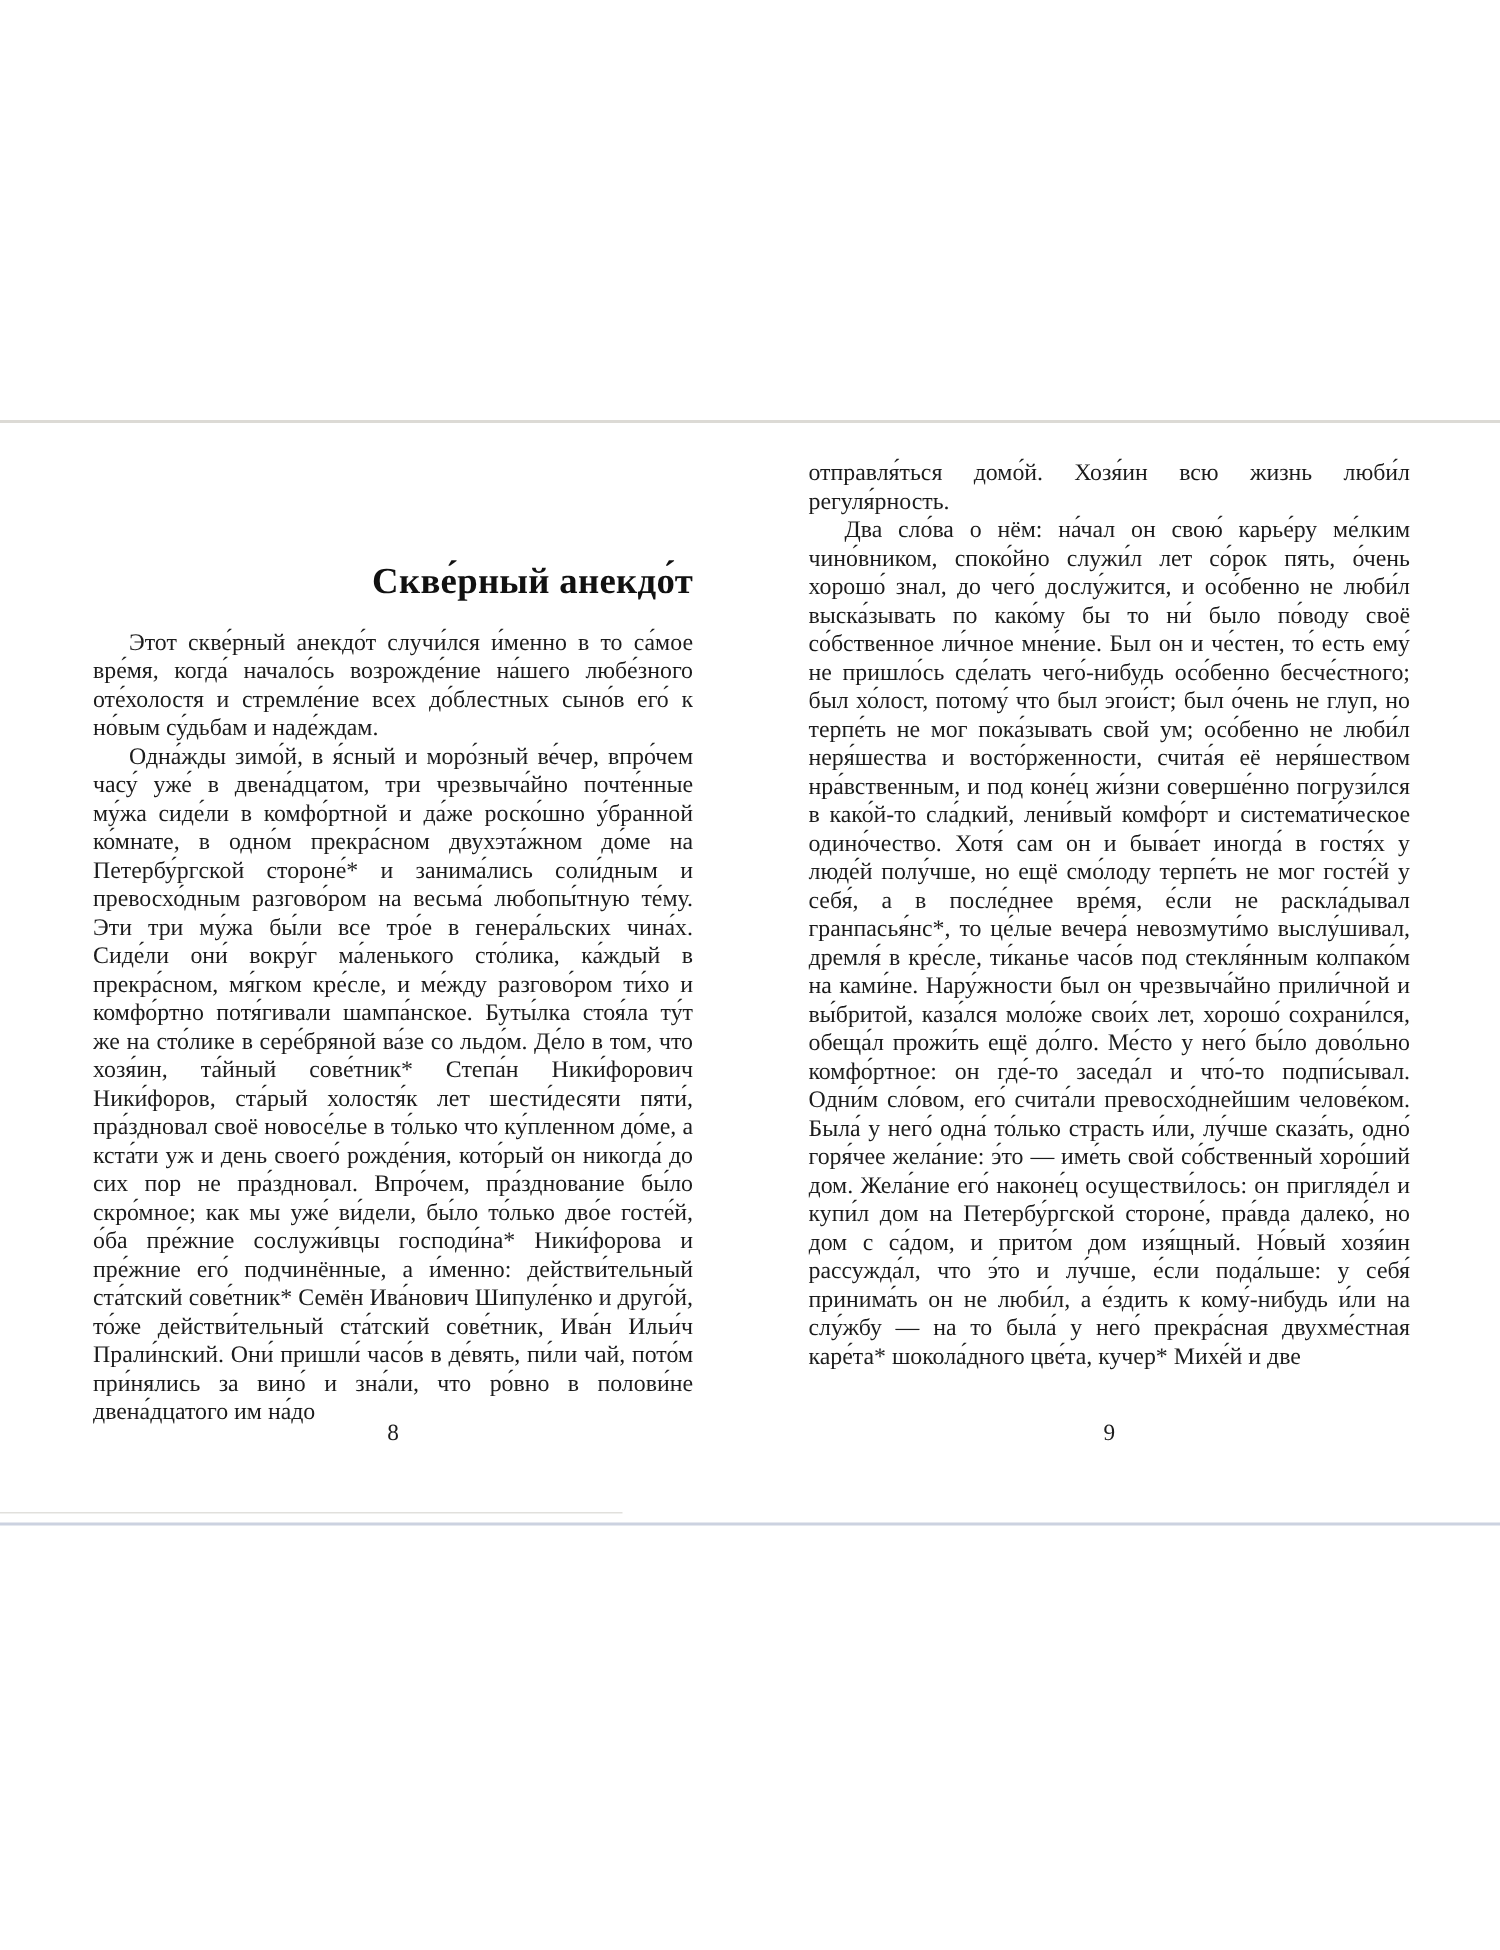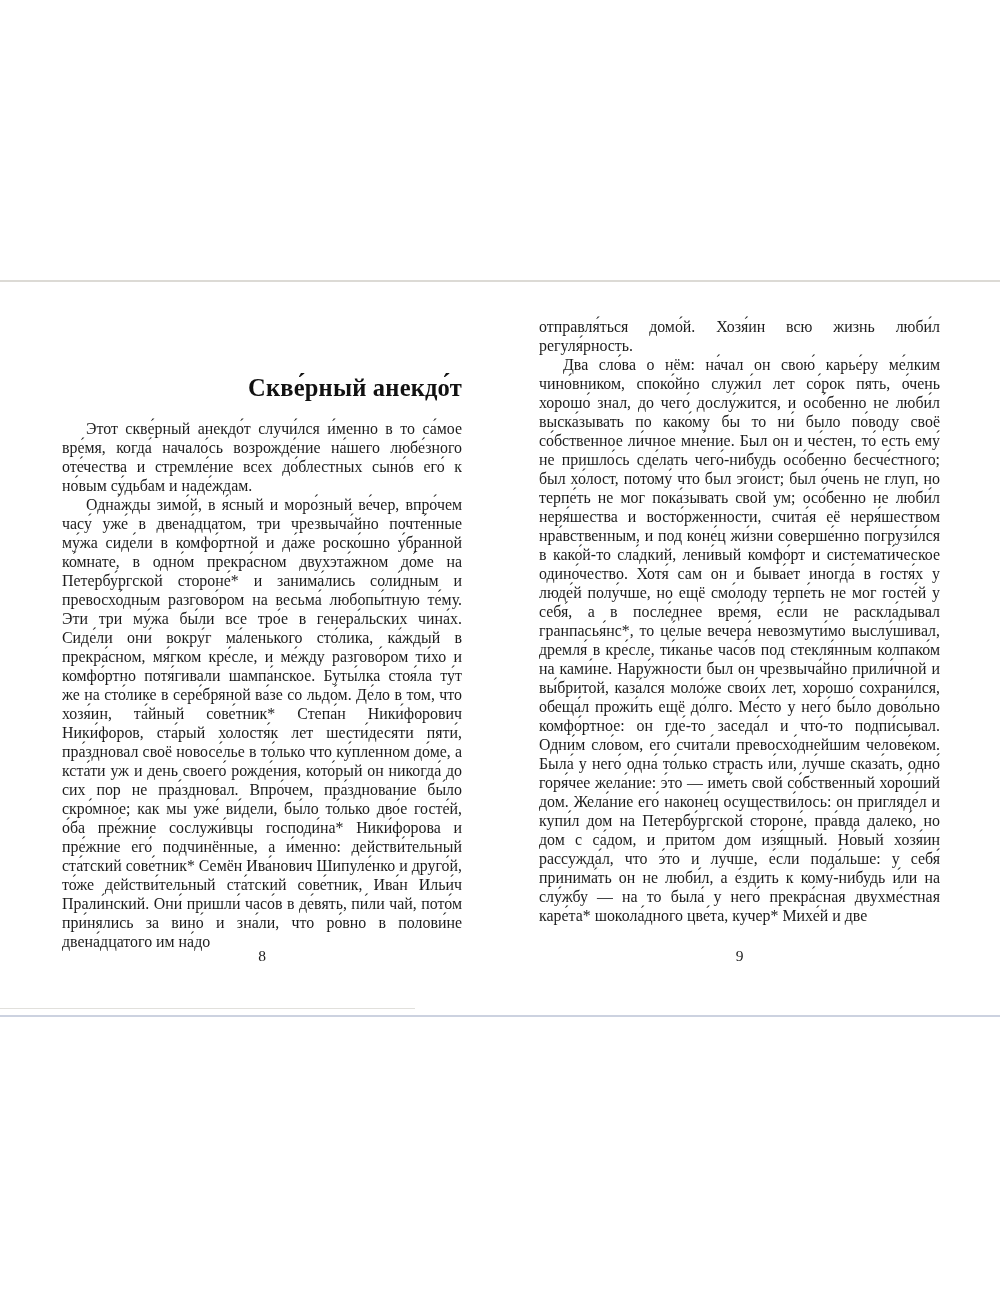--- a/index.html
+++ b/index.html
@@ -52,21 +52,21 @@
   .chapter-title {
     margin-top: 92px;
     margin-bottom: 17px;
     text-align: right;
     font-size: 24.5px;
     font-weight: bold;
     letter-spacing: 0.2px;
     color: #111111;
   }
 
-  .page-right .text-block { padding-top: 35px; }
+  .page-right .text-block { padding-top: 24px; }
 
   .para {
     font-size: 15.9px;
     line-height: 19px;
     text-align: justify;
     hyphens: auto;
     -webkit-hyphens: auto;
   }
   .para.indent { text-indent: 24px; }
 
@@ -82,21 +82,21 @@
 </head>
 <body>
 
 <div class="separator-top"></div>
 
 <div class="spread">
 
   <div class="page-column page-left">
     <h1 class="chapter-title">Скве́рный анекдо́т</h1>
     <div class="text-block">
-      <p class="para indent">Этот скве́рный анекдо́т случи́лся и́менно в то са́мое вре́мя, когда́ начало́сь возрожде́ние на́шего любе́зного оте́чества и стремле́ние всех до́блестных сыно́в его́ к но́вым су́дьбам и наде́ждам.</p>
+      <p class="para indent">Этот скве́рный анекдо́т случи́лся и́менно в то са́мое вре́мя, когда́ начало́сь возрожде́ние на́шего любе́зного оте́холостя и стремле́ние всех до́блестных сыно́в его́ к но́вым су́дьбам и наде́ждам.</p>
       <p class="para indent">Одна́жды зимо́й, в я́сный и моро́зный ве́чер, впро́чем часу́ уже́ в двена́дцатом, три чрезвыча́йно почте́нные му́жа сиде́ли в комфо́ртной и да́же роско́шно у́бранной ко́мнате, в одно́м прекра́сном двухэта́жном до́ме на Петербу́ргской стороне́* и занима́лись соли́дным и превосхо́дным разгово́ром на весьма́ любопы́тную те́му. Эти три му́жа бы́ли все тро́е в генера́льских чина́х. Сиде́ли они́ вокру́г ма́ленького сто́лика, ка́ждый в прекра́сном, мя́гком кре́сле, и ме́жду разгово́ром ти́хо и комфо́ртно потя́гивали шампа́нское. Буты́лка стоя́ла ту́т же на сто́лике в сере́бряной ва́зе со льдо́м. Де́ло в том, что хозя́ин, та́йный сове́тник* Степа́н Ники́форович Ники́форов, ста́рый холостя́к лет шести́десяти пяти́, пра́здновал своё новосе́лье в то́лько что ку́пленном до́ме, а кста́ти уж и день своего́ рожде́ния, кото́рый он никогда́ до сих пор не пра́здновал. Впро́чем, пра́зднование бы́ло скро́мное; как мы уже́ ви́дели, бы́ло то́лько дво́е госте́й, о́ба пре́жние сослужи́вцы господи́на* Ники́форова и пре́жние его́ подчинённые, а и́менно: действи́тельный ста́тский сове́тник* Семён Ива́нович Шипуле́нко и друго́й, то́же действи́тельный ста́тский сове́тник, Ива́н Ильи́ч Прали́нский. Они́ пришли́ часо́в в де́вять, пи́ли чай, пото́м при́нялись за вино́ и зна́ли, что ро́вно в полови́не двена́дцатого им на́до</p>
     </div>
     <div class="page-number">8</div>
   </div>
 
   <div class="page-column page-right">
     <div class="text-block">
       <p class="para">отправля́ться домо́й. Хозя́ин всю жизнь люби́л регуля́рность.</p>
       <p class="para indent">Два сло́ва о нём: на́чал он свою́ карье́ру ме́лким чино́вником, споко́йно служи́л лет со́рок пять, о́чень хорошо́ знал, до чего́ дослу́жится, и осо́бенно не люби́л выска́зывать по како́му бы то ни́ было по́воду своё со́бственное ли́чное мне́ние. Был он и че́стен, то́ есть ему́ не пришло́сь сде́лать чего́-нибудь осо́бенно бесче́стного; был хо́лост, потому́ что был эгои́ст; был о́чень не глуп, но терпе́ть не мог пока́зывать свой ум; осо́бенно не люби́л неря́шества и восто́рженности, счита́я её неря́шеством нра́вственным, и под коне́ц жи́зни соверше́нно погрузи́лся в како́й-то сла́дкий, лени́вый комфо́рт и системати́ческое одино́чество. Хотя́ сам он и быва́ет иногда́ в гостя́х у люде́й полу́чше, но ещё смо́лоду терпе́ть не мог госте́й у себя́, а в после́днее вре́мя, е́сли не раскла́дывал гранпасья́нс*, то це́лые вечера́ невозмути́мо выслу́шивал, дремля́ в кре́сле, ти́канье часо́в под стекля́нным колпако́м на ками́не. Нару́жности был он чрезвыча́йно прили́чной и вы́бритой, каза́лся моло́же свои́х лет, хорошо́ сохрани́лся, обеща́л прожи́ть ещё до́лго. Ме́сто у него́ бы́ло дово́льно комфо́ртное: он где́-то заседа́л и что́-то подпи́сывал. Одни́м сло́вом, его́ счита́ли превосхо́днейшим челове́ком. Была́ у него́ одна́ то́лько страсть и́ли, лу́чше сказа́ть, одно́ горя́чее жела́ние: э́то — име́ть свой со́бственный хоро́ший дом. Жела́ние его́ наконе́ц осуществи́лось: он пригляде́л и купи́л дом на Петербу́ргской стороне́, пра́вда далеко́, но дом с са́дом, и прито́м дом изя́щный. Но́вый хозя́ин рассужда́л, что э́то и лу́чше, е́сли пода́льше: у себя́ принима́ть он не люби́л, а е́здить к кому́-нибудь и́ли на слу́жбу — на то была́ у него́ прекра́сная двухме́стная каре́та* шокола́дного цве́та, кучер* Михе́й и две</p>
     </div>

